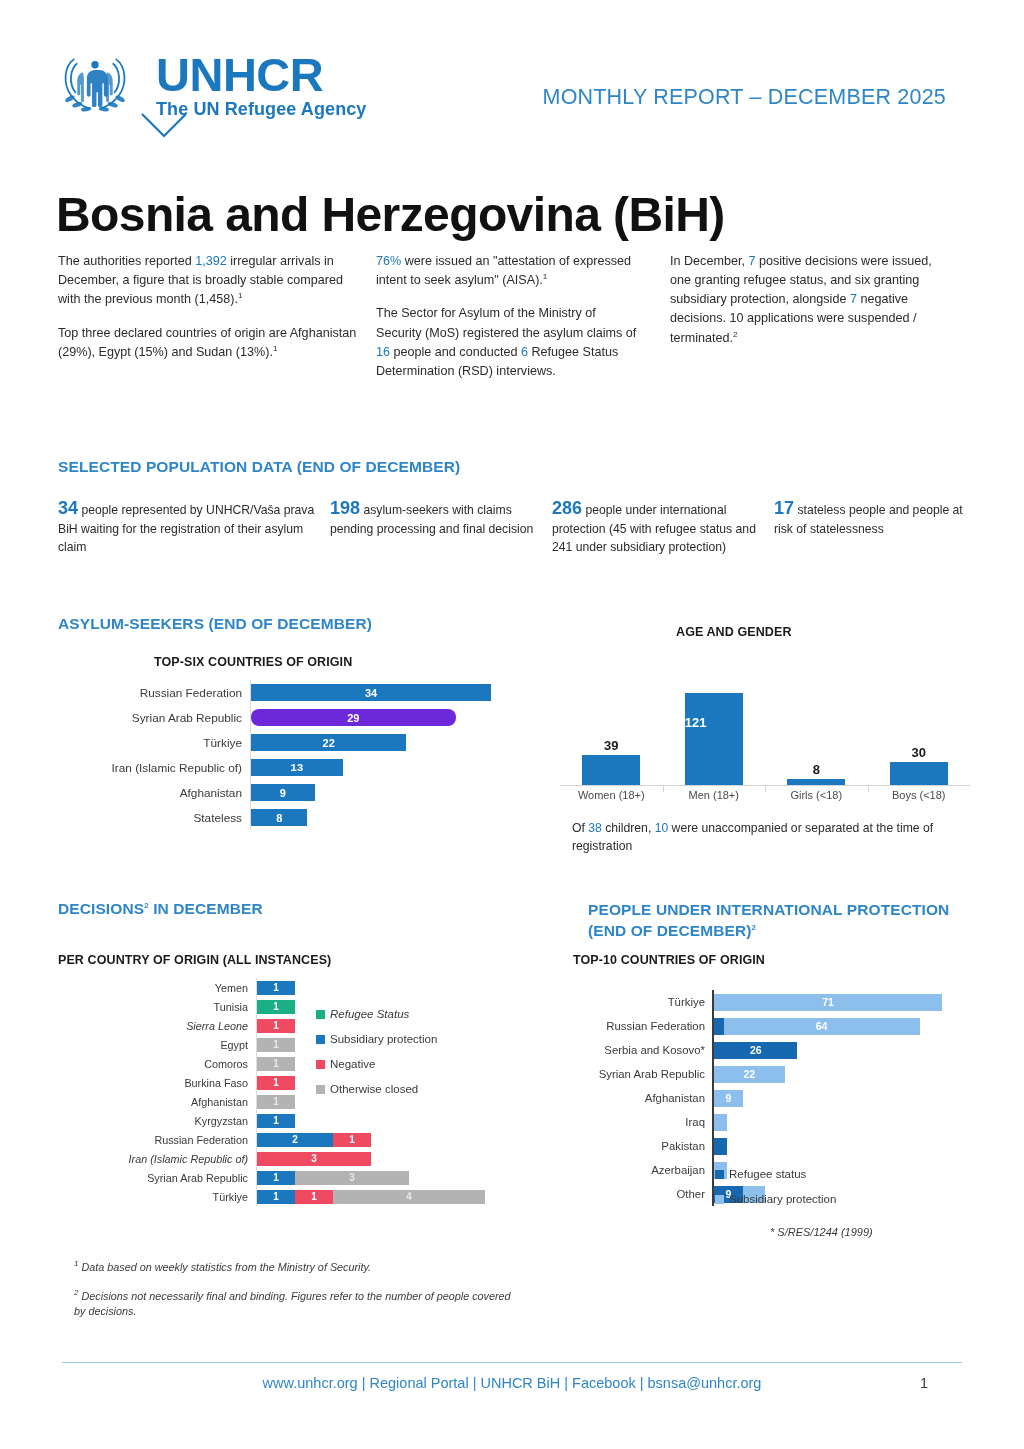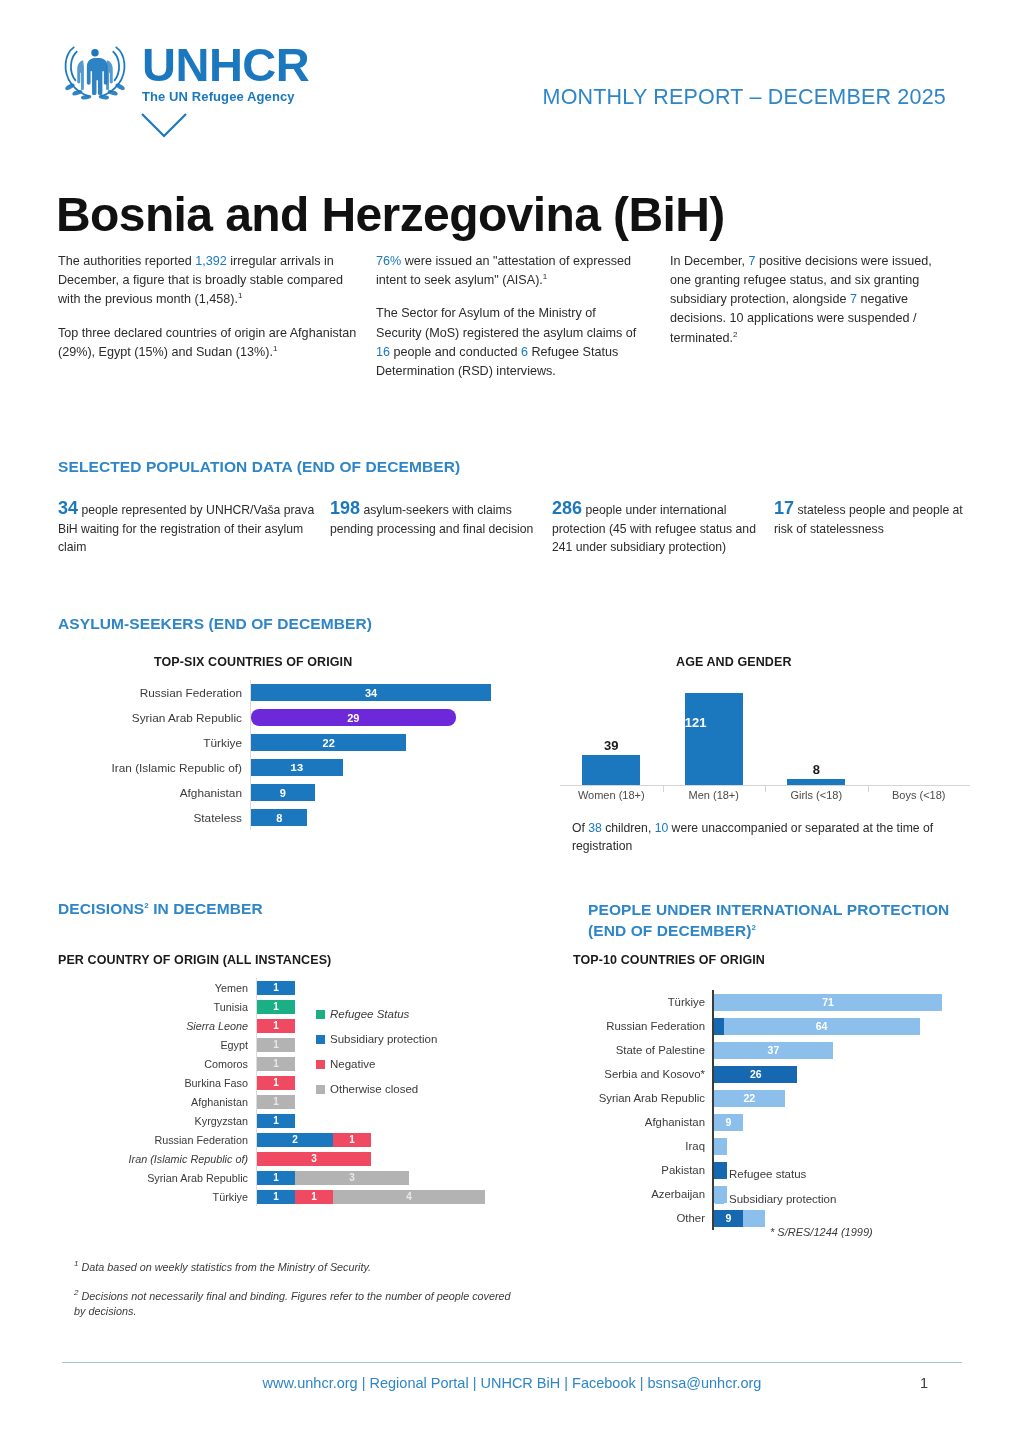--- a/index.html
+++ b/index.html
@@ -9,31 +9,31 @@
     background:#ffffff;
     font-family:"Liberation Sans", sans-serif;
     color:#231f20;
     position:relative;
     overflow:hidden;
   }
   .page { position:relative; width:1024px; height:1449px; }
 
   
   .header { position:absolute; left:0; top:0; width:1024px; height:150px; }
-  .logo-wrap { position:absolute; left:58px; top:38px; display:flex; align-items:center; gap:10px; }
+  .logo-wrap { position:absolute; left:58px; top:50px; display:flex; align-items:center; gap:24px; }
   .logo-mark { width:74px; height:68px; }
   .logo-text { display:flex; flex-direction:column; line-height:1; }
   .logo-unhcr {
     font-family:"Liberation Sans", sans-serif;
     font-weight:bold; font-size:47px; letter-spacing:-0.5px;
     color:#1b78bf;
   }
   .logo-tag {
     font-family:"Liberation Sans", sans-serif;
-    font-weight:bold; font-size:13px; color:#1b78bf;
+    font-weight:bold; font-size:18px; color:#1b78bf;
     margin-top:2px; letter-spacing:0.1px;
   }
   .chevron { position:absolute; left:140px; top:112px; }
   .report-label {
     position:absolute; right:78px; top:85px;
     font-size:21.5px; color:#2e86c8; letter-spacing:0.2px;
     white-space:nowrap;
   }
 
   
@@ -219,21 +219,21 @@
       <span>people under international protection (45 with refugee status and 241 under subsidiary protection)</span>
     </div>
     <div class="pop-item p4">
       <span class="big">17</span>
       <span>stateless people and people at risk of statelessness</span>
     </div>
   </div>
 
   <div class="sec-head" style="left:58px; top:615px;">ASYLUM-SEEKERS (END OF DECEMBER)</div>
   <div class="sub-head" style="left:154px; top:655px;">TOP-SIX COUNTRIES OF ORIGIN</div>
-  <div class="sub-head" style="left:676px; top:655px;">AGE AND GENDER</div>
+  <div class="sub-head" style="left:676px; top:625px;">AGE AND GENDER</div>
 
   <div class="chart-topsix">
       <div class="tsrow">
         <div class="tslabel">Russian Federation</div>
         <div class="tsbar-area">
           <div class="tsbar" style="width: 240px; background: rgb(27, 120, 191);">34</div>
         </div>
       </div>
       <div class="tsrow">
         <div class="tslabel">Syrian Arab Republic</div>
@@ -274,20 +274,24 @@
           <div class="ag-bar" style="height: 29.6529px; background: rgb(27, 120, 191);"></div>
         </div>
         <div class="ag-group" style="left: 102.5px; width: 102.5px;">
           <div class="ag-bar" style="height: 92px; background: rgb(27, 120, 191);">
             <div class="ag-val inside">121</div>
           </div>
         </div>
         <div class="ag-group" style="left: 205px; width: 102.5px;">
           <div class="ag-val">8</div>
           <div class="ag-bar" style="height: 6.08264px; background: rgb(27, 120, 191);"></div>
+        </div>
+        <div class="ag-group" style="left: 307.5px; width: 102.5px;">
+          <div class="ag-val">30</div>
+          <div class="ag-bar" style="height: 22.8099px; background: rgb(27, 120, 191);"></div>
         </div>
       </div>
     <div class="ag-axis">
         <div class="ag-tick" style="left: 0px; width: 102.5px;">Women (18+)</div>
         <div class="ag-tick" style="left: 102.5px; width: 102.5px;">Men (18+)</div>
         <div class="ag-sep" style="left: 102.5px;"></div>
         <div class="ag-tick" style="left: 205px; width: 102.5px;">Girls (&lt;18)</div>
         <div class="ag-sep" style="left: 205px;"></div>
         <div class="ag-tick" style="left: 307.5px; width: 102.5px;">Boys (&lt;18)</div>
         <div class="ag-sep" style="left: 307.5px;"></div>
@@ -406,26 +410,20 @@
         </div>
       </div>
       <div class="prow">
         <div class="plabel">Russian Federation</div>
         <div class="pbar-area">
           <div class="pseg" style="width: 9.6338px; background: rgb(22, 104, 176);"></div>
           <div class="pseg" style="width: 195.887px; background: rgb(140, 191, 236);">64</div>
         </div>
       </div>
       <div class="prow">
-        <div class="plabel">State of Palestine</div>
-        <div class="pbar-area">
-          <div class="pseg" style="width: 118.817px; background: rgb(140, 191, 236);">37</div>
-        </div>
-      </div>
-      <div class="prow">
         <div class="plabel">Serbia and Kosovo*</div>
         <div class="pbar-area">
           <div class="pseg" style="width: 83.493px; background: rgb(22, 104, 176);">26</div>
         </div>
       </div>
       <div class="prow">
         <div class="plabel">Syrian Arab Republic</div>
         <div class="pbar-area">
           <div class="pseg" style="width: 70.6479px; background: rgb(140, 191, 236);">22</div>
         </div>

